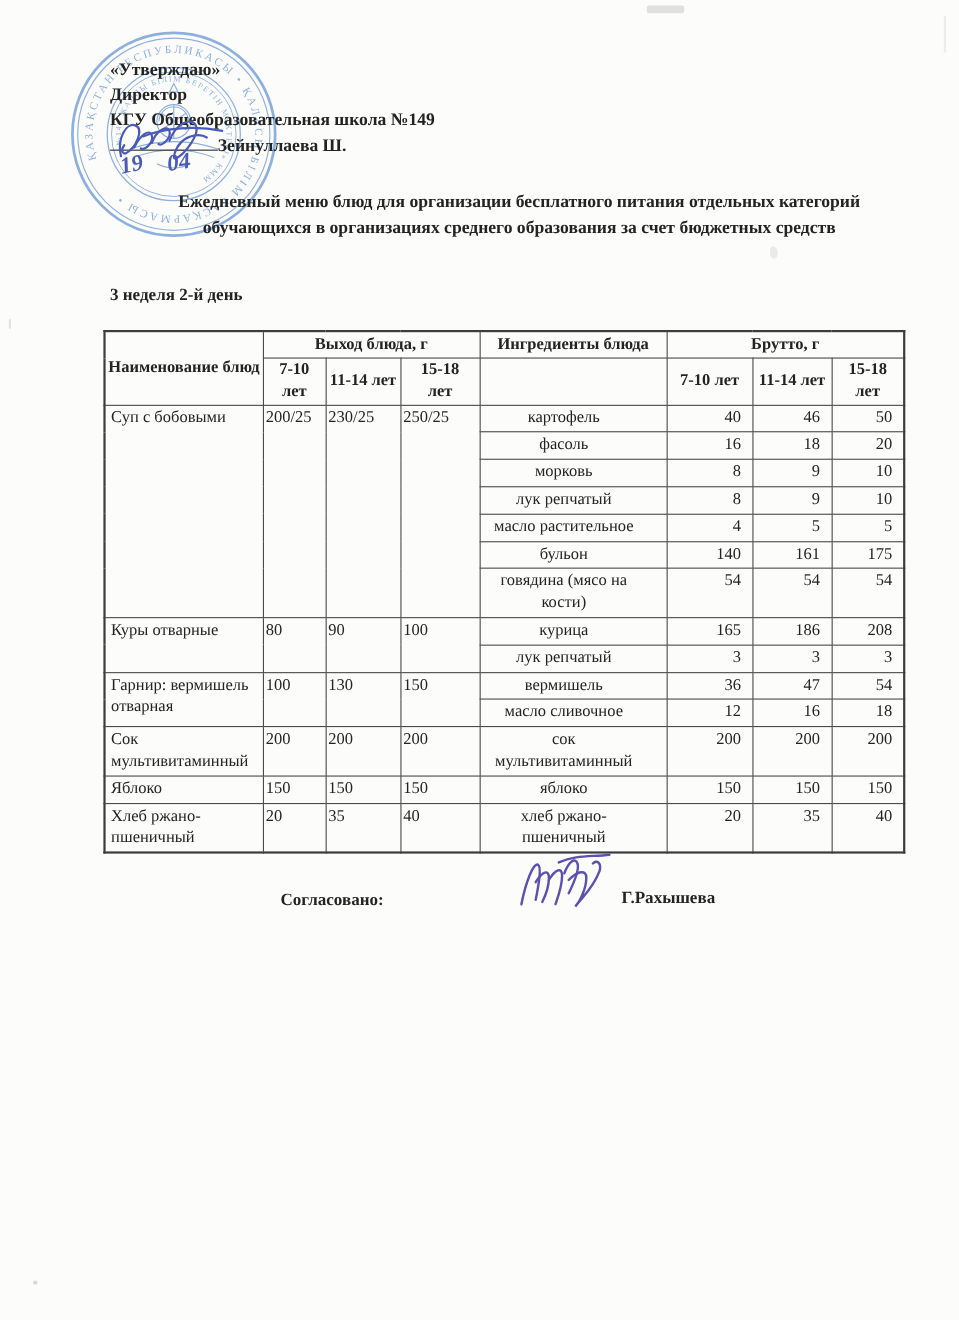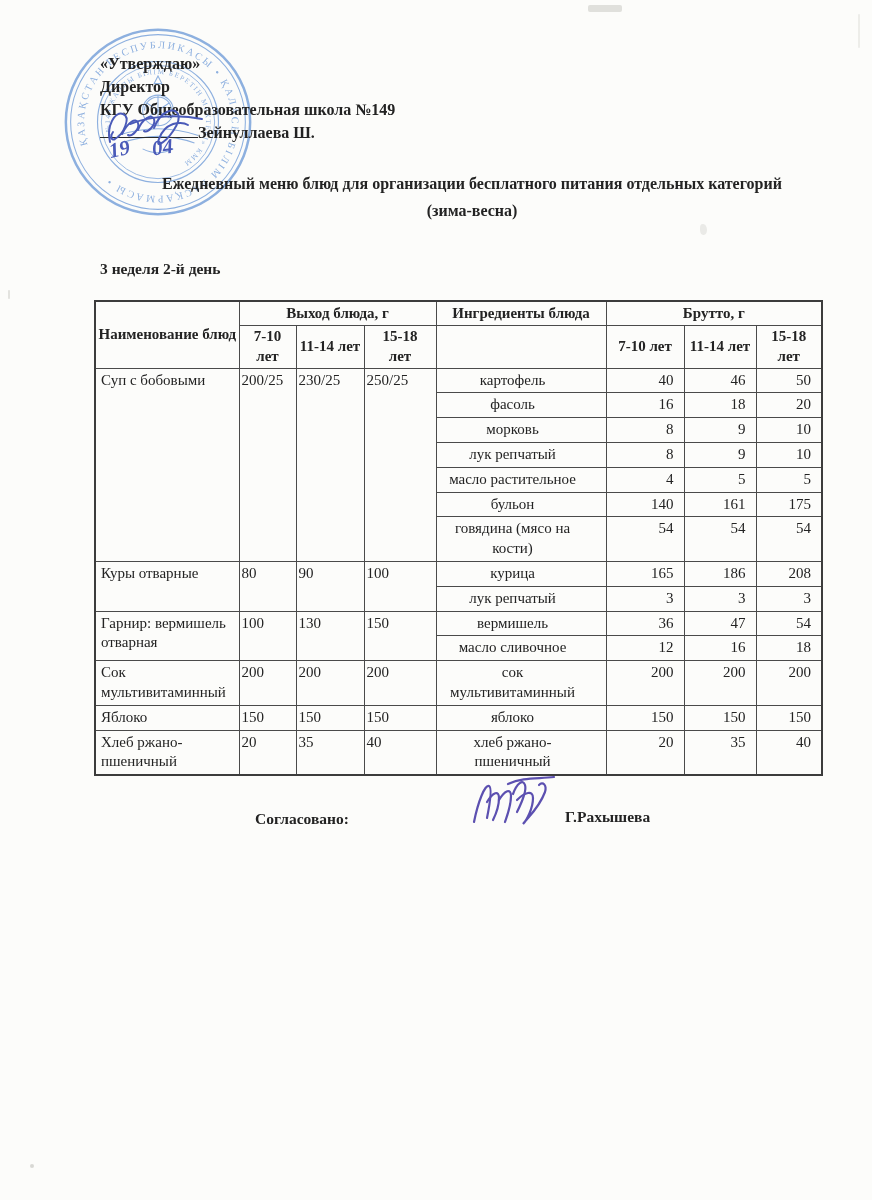--- a/index.html
+++ b/index.html
@@ -106,21 +106,21 @@
       <path d="M20 30 C26 18 34 13 36 19 C38 25 30 33 26 31"></path>
       <path d="M36 26 C40 15 50 9 52 15 C54 21 46 29 42 27"></path>
       <path d="M52 24 C58 8 72 2 76 10 C80 18 66 36 58 40 C54 42 57 31 63 25 C69 19 80 17 86 21"></path>
       <path d="M28 20 C48 12 76 10 100 15"></path>
     </g>
   </svg>
 </div>
 
 <div class="abs title">
   <div>Ежедневный меню блюд для организации бесплатного питания отдельных категорий</div>
-  <div class="sub">(зима-весна)</div>
+  <div>обучающихся в организациях среднего образования за счет бюджетных средств</div>
 </div>
 
 <div class="abs weekday">3 неделя 2-й день</div>
 
 <div class="abs menu">
 <table>
   <colgroup>
     <col style="width:144px">
         <col style="width:57px">
         <col style="width:68px">

